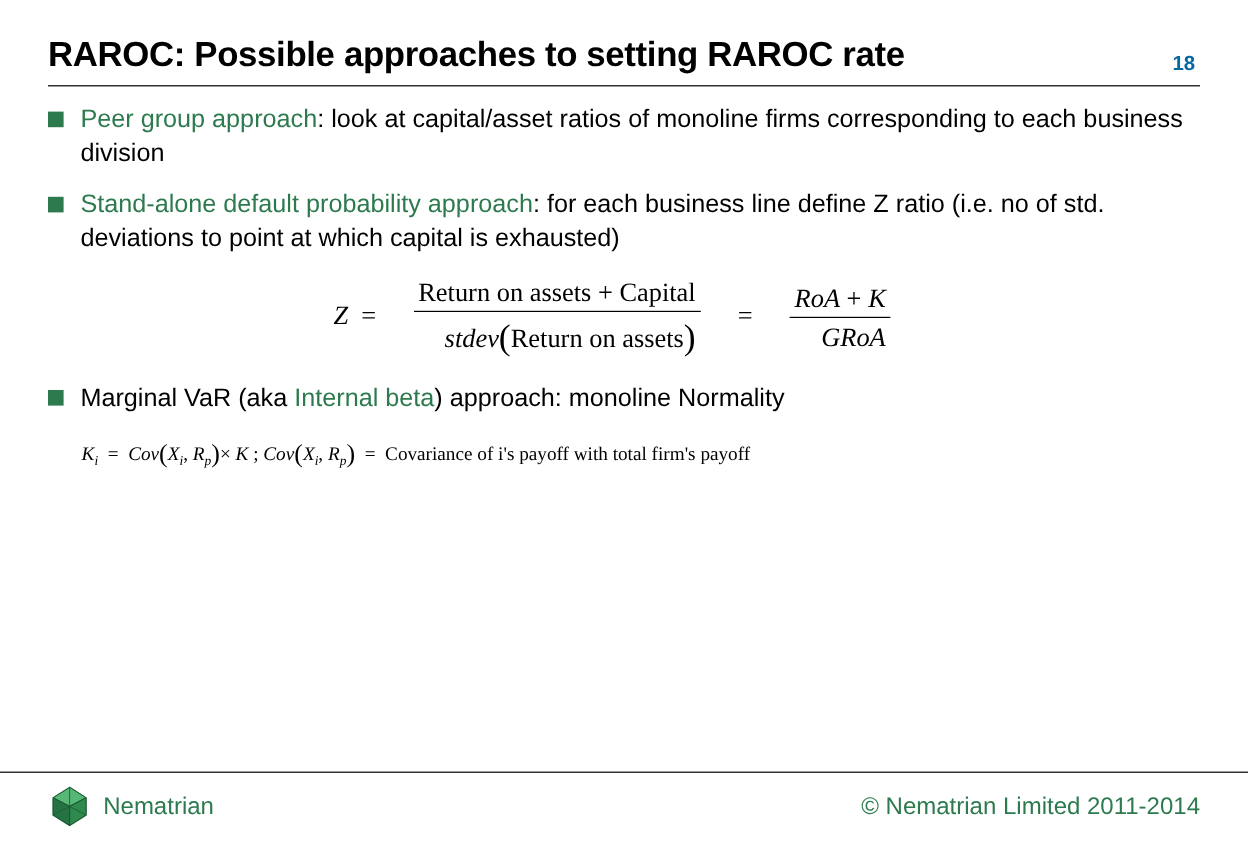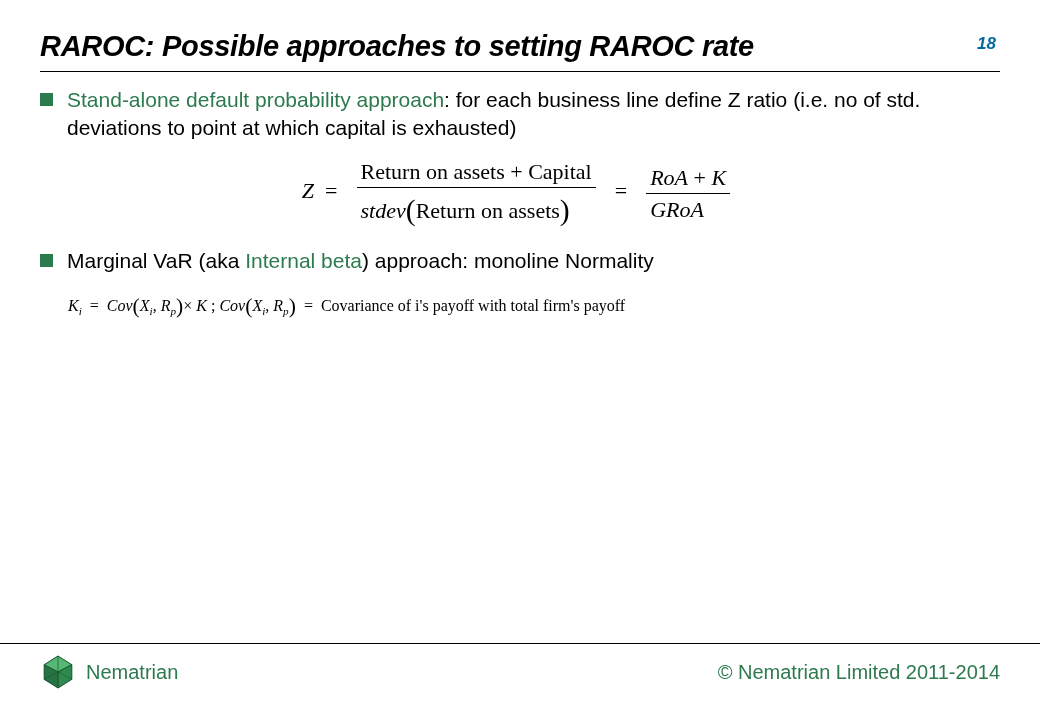--- a/index.html
+++ b/index.html
@@ -12,23 +12,22 @@
   .slide {
     position: relative;
     width: 1040px;
     height: 720px;
     box-sizing: border-box;
     padding: 30px 40px 0 40px;
   }
   .header {
     display: flex;
     justify-content: space-between;
-    align-items: flex-start;
+    align-items: flex-end;
     padding-bottom: 6px;
-    font-style: italic;
   }
   .title {
     font-size: 29px;
     font-weight: bold;
     color: #000;
     letter-spacing: -0.3px;
   }
   .pagenum {
     font-size: 17px;
     font-weight: bold;
@@ -70,22 +69,22 @@
     margin: 4px 0 18px 0;
   }
   .formula2 {
     font-family: "Times New Roman", Times, serif;
     font-size: 16px;
     margin: 4px 0 26px 28px;
   }
   .frac {
     display: inline-block;
     vertical-align: middle;
-    text-align: left;
-    margin: 0 8px;
+    text-align: right;
+    margin: 0 20px;
   }
   .frac .num { display:block; padding: 0 4px 1px 4px; }
   .frac .den { display:block; border-top: 1.2px solid #000; padding: 1px 4px 0 4px; }
   .mi { font-style: italic; }
   .sub { font-size: 0.7em; vertical-align: sub; }
   .big { font-size: 1.35em; position: relative; top: 2px; }
   .footer {
     position: absolute;
     bottom: 16px;
     left: 0;
@@ -118,20 +117,26 @@
 <div class="slide">
 
   <div class="header">
     <div class="title">RAROC:  Possible approaches to setting RAROC  rate</div>
     <div class="pagenum">18</div>
   </div>
   <hr class="rule">
 
   <div class="content">
 
+    <div class="bullet">
+      <div class="sq"></div>
+      <div class="bt">
+        <span class="lead">Peer group approach</span><span>: look at capital/asset ratios of monoline firms corresponding to each business division</span>
+      </div>
+    </div>
 
     <div class="bullet">
       <div class="sq"></div>
       <div class="bt">
         <span class="lead">Stand-alone default probability approach</span><span>: for each business line define Z ratio (i.e. no of std. deviations to point at which capital is exhausted)</span>
       </div>
     </div>
 
     <div class="formula" title="Z = (Return on assets + Capital) / stdev(Return on assets) = (RoA + K) / GRoA">
       <span class="mi">Z</span>

